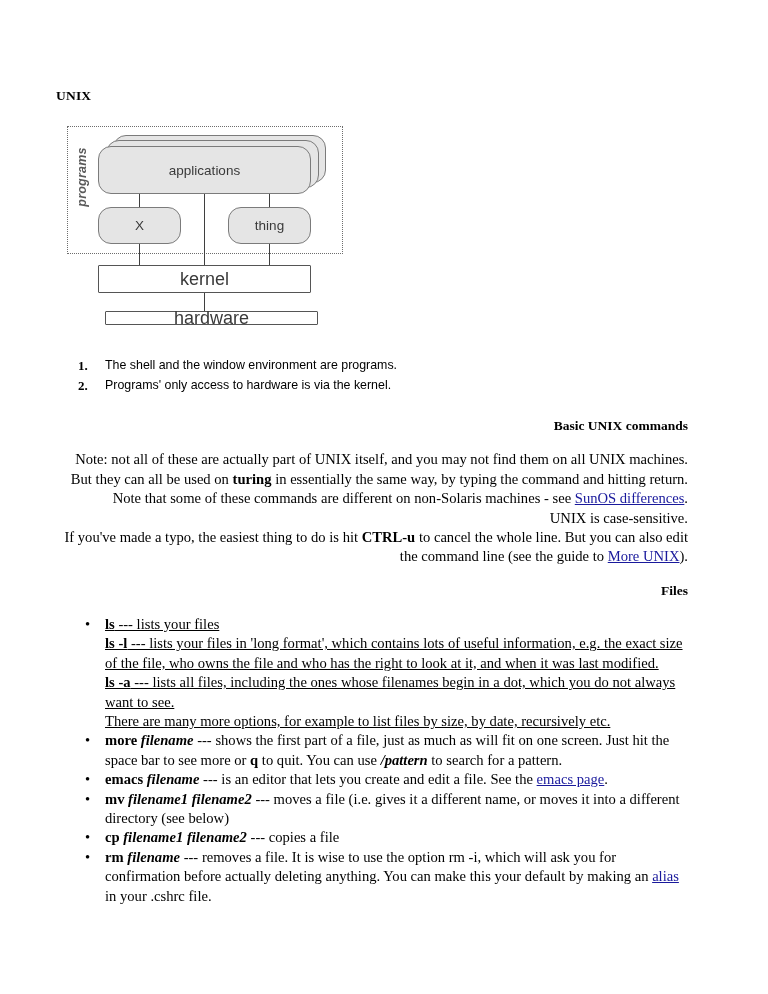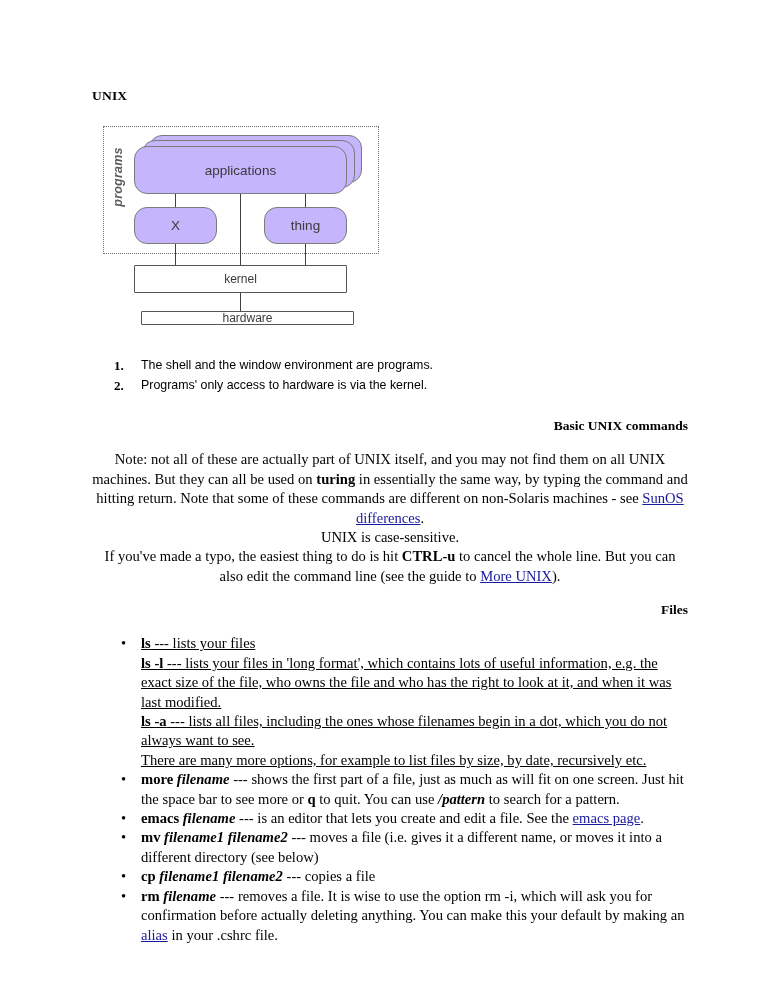--- a/index.html
+++ b/index.html
@@ -12,21 +12,21 @@
     height: 994px;
     font-family: "Liberation Serif", "DejaVu Serif", serif;
     color: #000000;
     -webkit-font-smoothing: none;
   }
   .page {
     position: relative;
     width: 768px;
     height: 994px;
     box-sizing: border-box;
-    padding: 88px 80px 0 92px;
+    padding: 88px 80px 0 56px;
   }
 
   
   h1.doc-title {
     font-size: 13.5px;
     font-weight: bold;
     margin: 0;
     line-height: 1.2;
     letter-spacing: 0.2px;
   }
@@ -34,21 +34,21 @@
     font-size: 13.5px;
     font-weight: bold;
     margin: 0;
     line-height: 1.2;
     text-align: right;
   }
   p.body-text {
     font-size: 14.6px;
     line-height: 19.4px;
     margin: 0;
-    text-align: center;
+    text-align: right;
   }
   .spacer-22 { height: 22px; }
   .spacer-16 { height: 16px; }
 
   a.doc-link,
   .doc-link {
     color: #19199c;
     text-decoration: underline;
   }
   b, .b { font-weight: bold; }
@@ -126,38 +126,38 @@
     font-style: italic;
     font-weight: bold;
     font-size: 12.5px;
     color: #5a5a5a;
     letter-spacing: 0.2px;
   }
 
   .rbox {
     position: absolute;
     box-sizing: border-box;
-    background: #c4b5fd;
+    background: #e5e5e5;
     border: 1.2px solid #7b7b7b;
     border-radius: 13px;
     font-family: "Liberation Sans", "DejaVu Sans", sans-serif;
     font-size: 13.5px;
     color: #3a3a3a;
     display: flex;
     align-items: center;
     justify-content: center;
   }
   .sbox {
     position: absolute;
     box-sizing: border-box;
     background: #ffffff;
     border: 1.2px solid #555555;
     border-radius: 1px;
     font-family: "Liberation Sans", "DejaVu Sans", sans-serif;
-    font-size: 12px;
+    font-size: 18px;
     color: #3a3a3a;
     display: flex;
     align-items: center;
     justify-content: center;
   }
   .stack3 { left: 46px; top: 9px;  width: 213px; height: 48px; z-index: 1; }
   .stack2 { left: 39px; top: 14px; width: 213px; height: 48px; z-index: 2; }
   .apps   { left: 31px; top: 20px; width: 213px; height: 48px; z-index: 3; }
   .xbox    { left: 31px; top: 81px;  width: 83px;  height: 37px; z-index: 3; }
   .shellbox{ left: 161px; top: 81px; width: 83px;  height: 37px; z-index: 3; }

